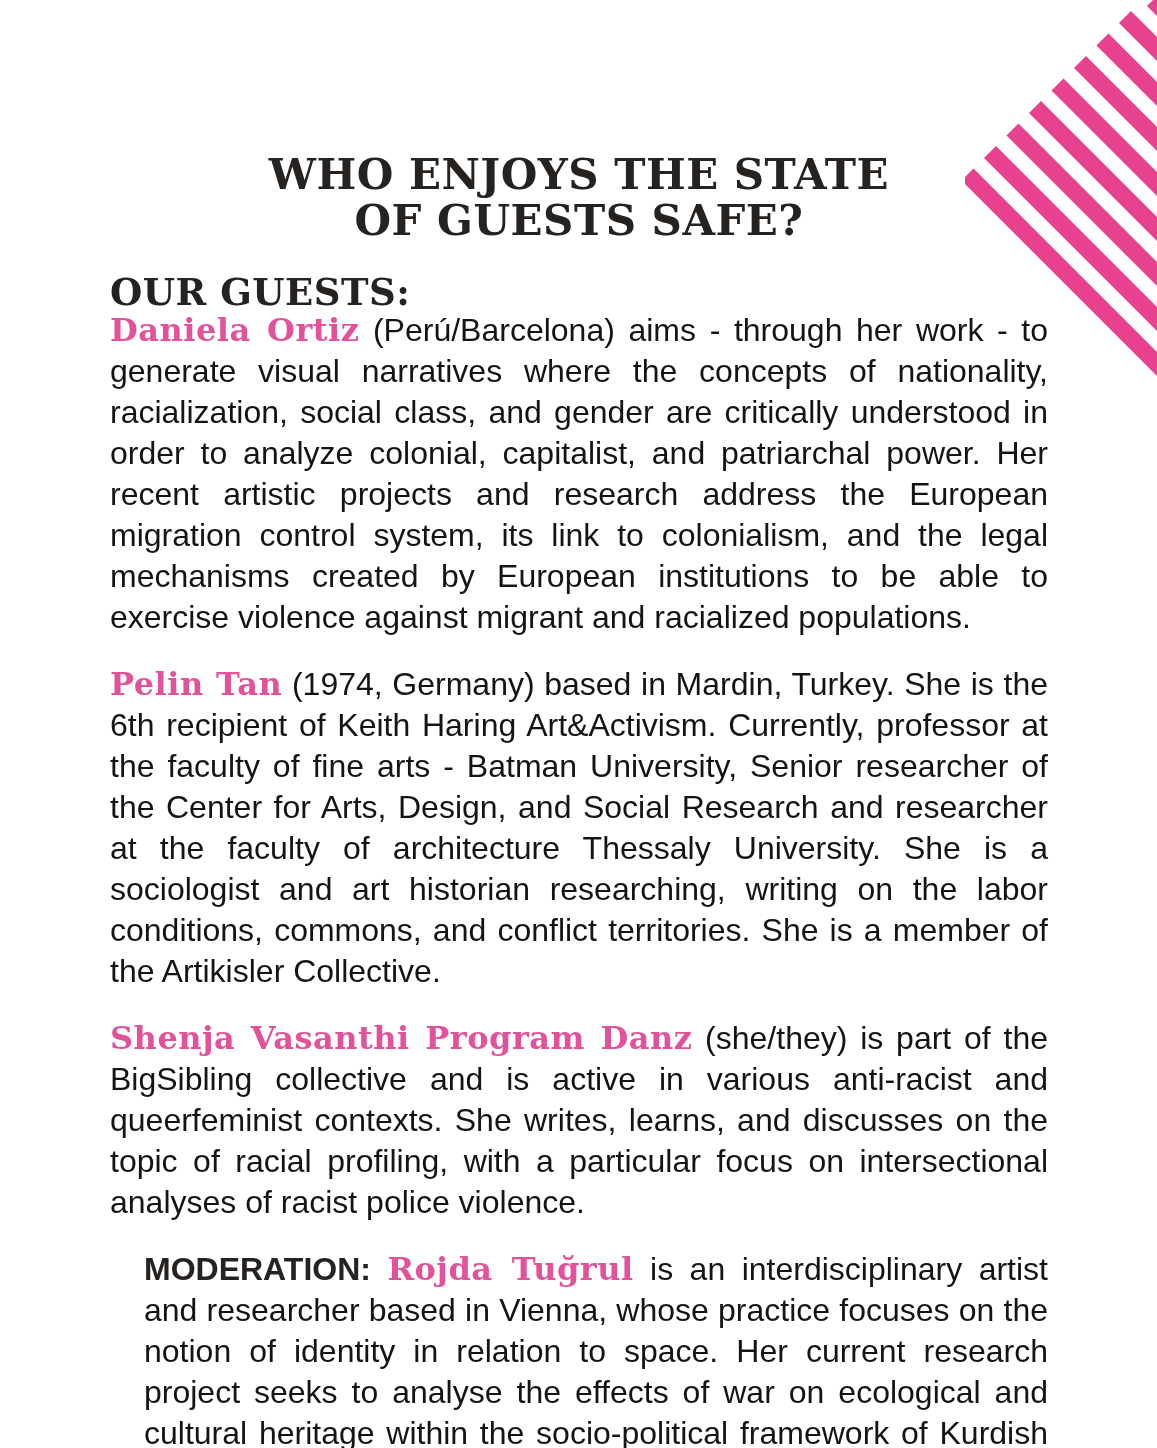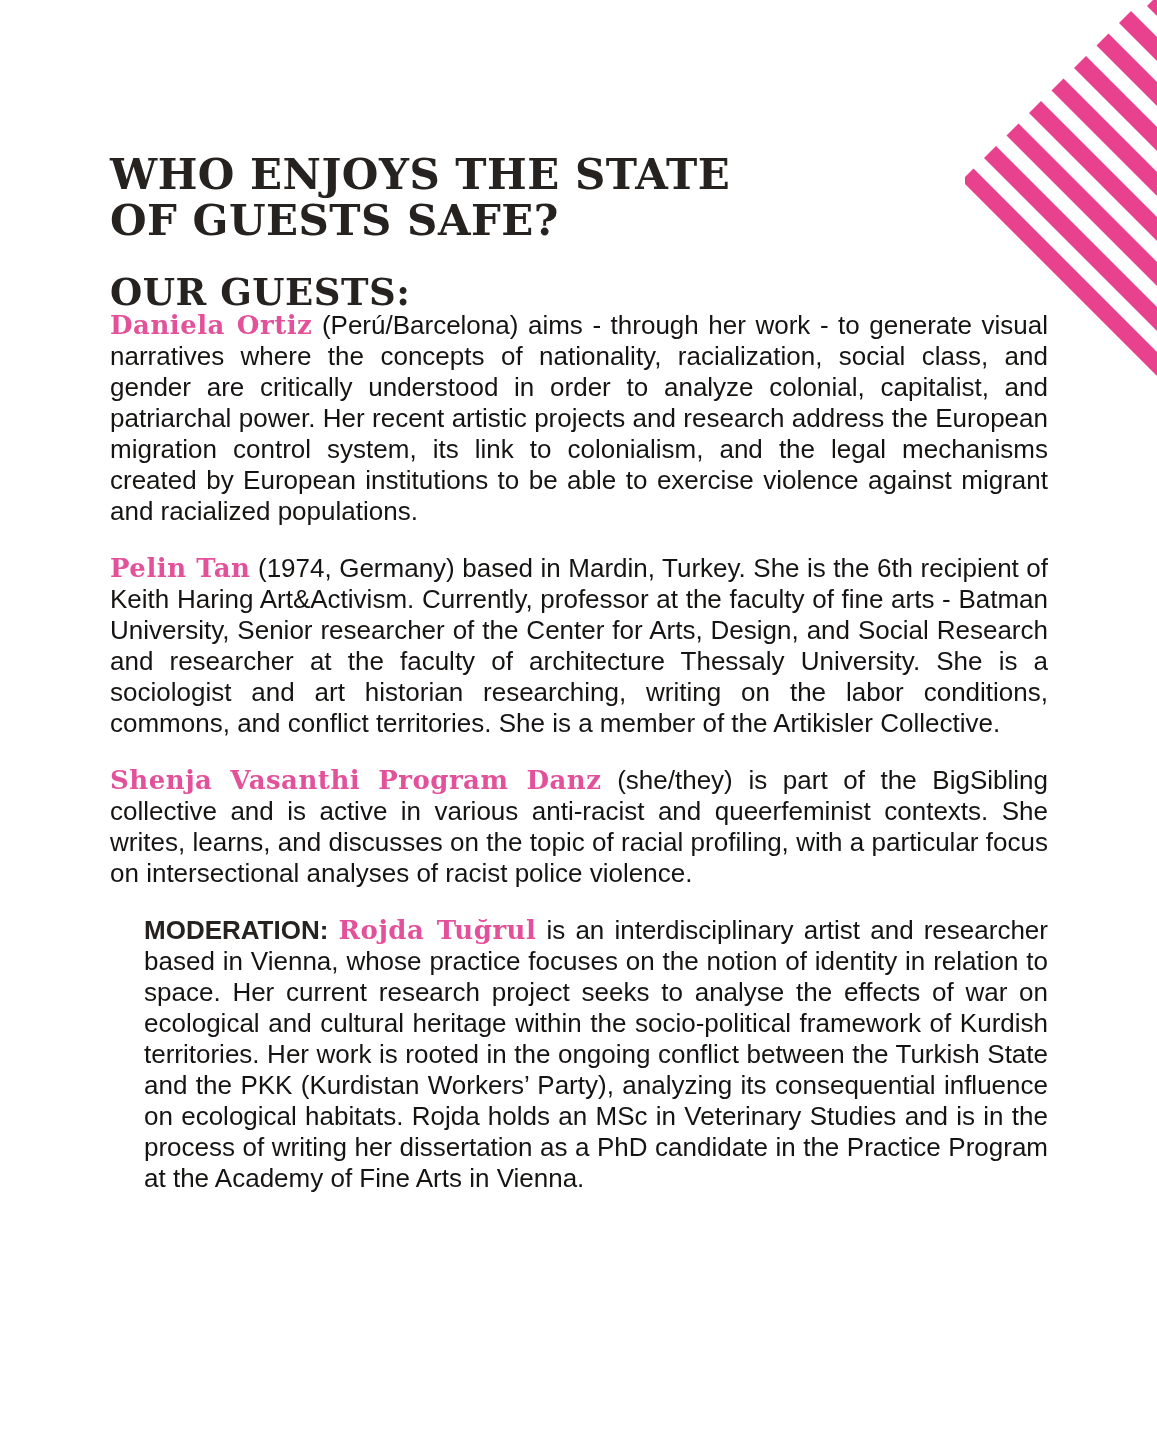--- a/index.html
+++ b/index.html
@@ -33,33 +33,34 @@
     top: 152px;
     width: 938px;
   }
   .title {
     font-family: "DejaVu Serif", serif;
     font-weight: bold;
     font-size: 42px;
     line-height: 46px;
     letter-spacing: 0.5px;
     color: var(--ink);
+    text-align: center;
   }
   .guests-heading {
     font-family: "DejaVu Serif", serif;
     font-weight: bold;
     font-size: 37px;
     line-height: 32px;
     letter-spacing: 0.5px;
     color: var(--ink);
     margin-top: 32px;
   }
   .bio {
-    font-size: 26px;
-    line-height: 31px;
+    font-size: 32px;
+    line-height: 41px;
     text-align: justify;
     color: var(--body-ink);
     margin-top: 2px;
     margin-bottom: 26px;
   }
   .bio:last-child { margin-bottom: 0; margin-left: 34px; }
   .pink-name {
     font-family: "DejaVu Serif", serif;
     font-weight: bold;
     color: var(--pink);

